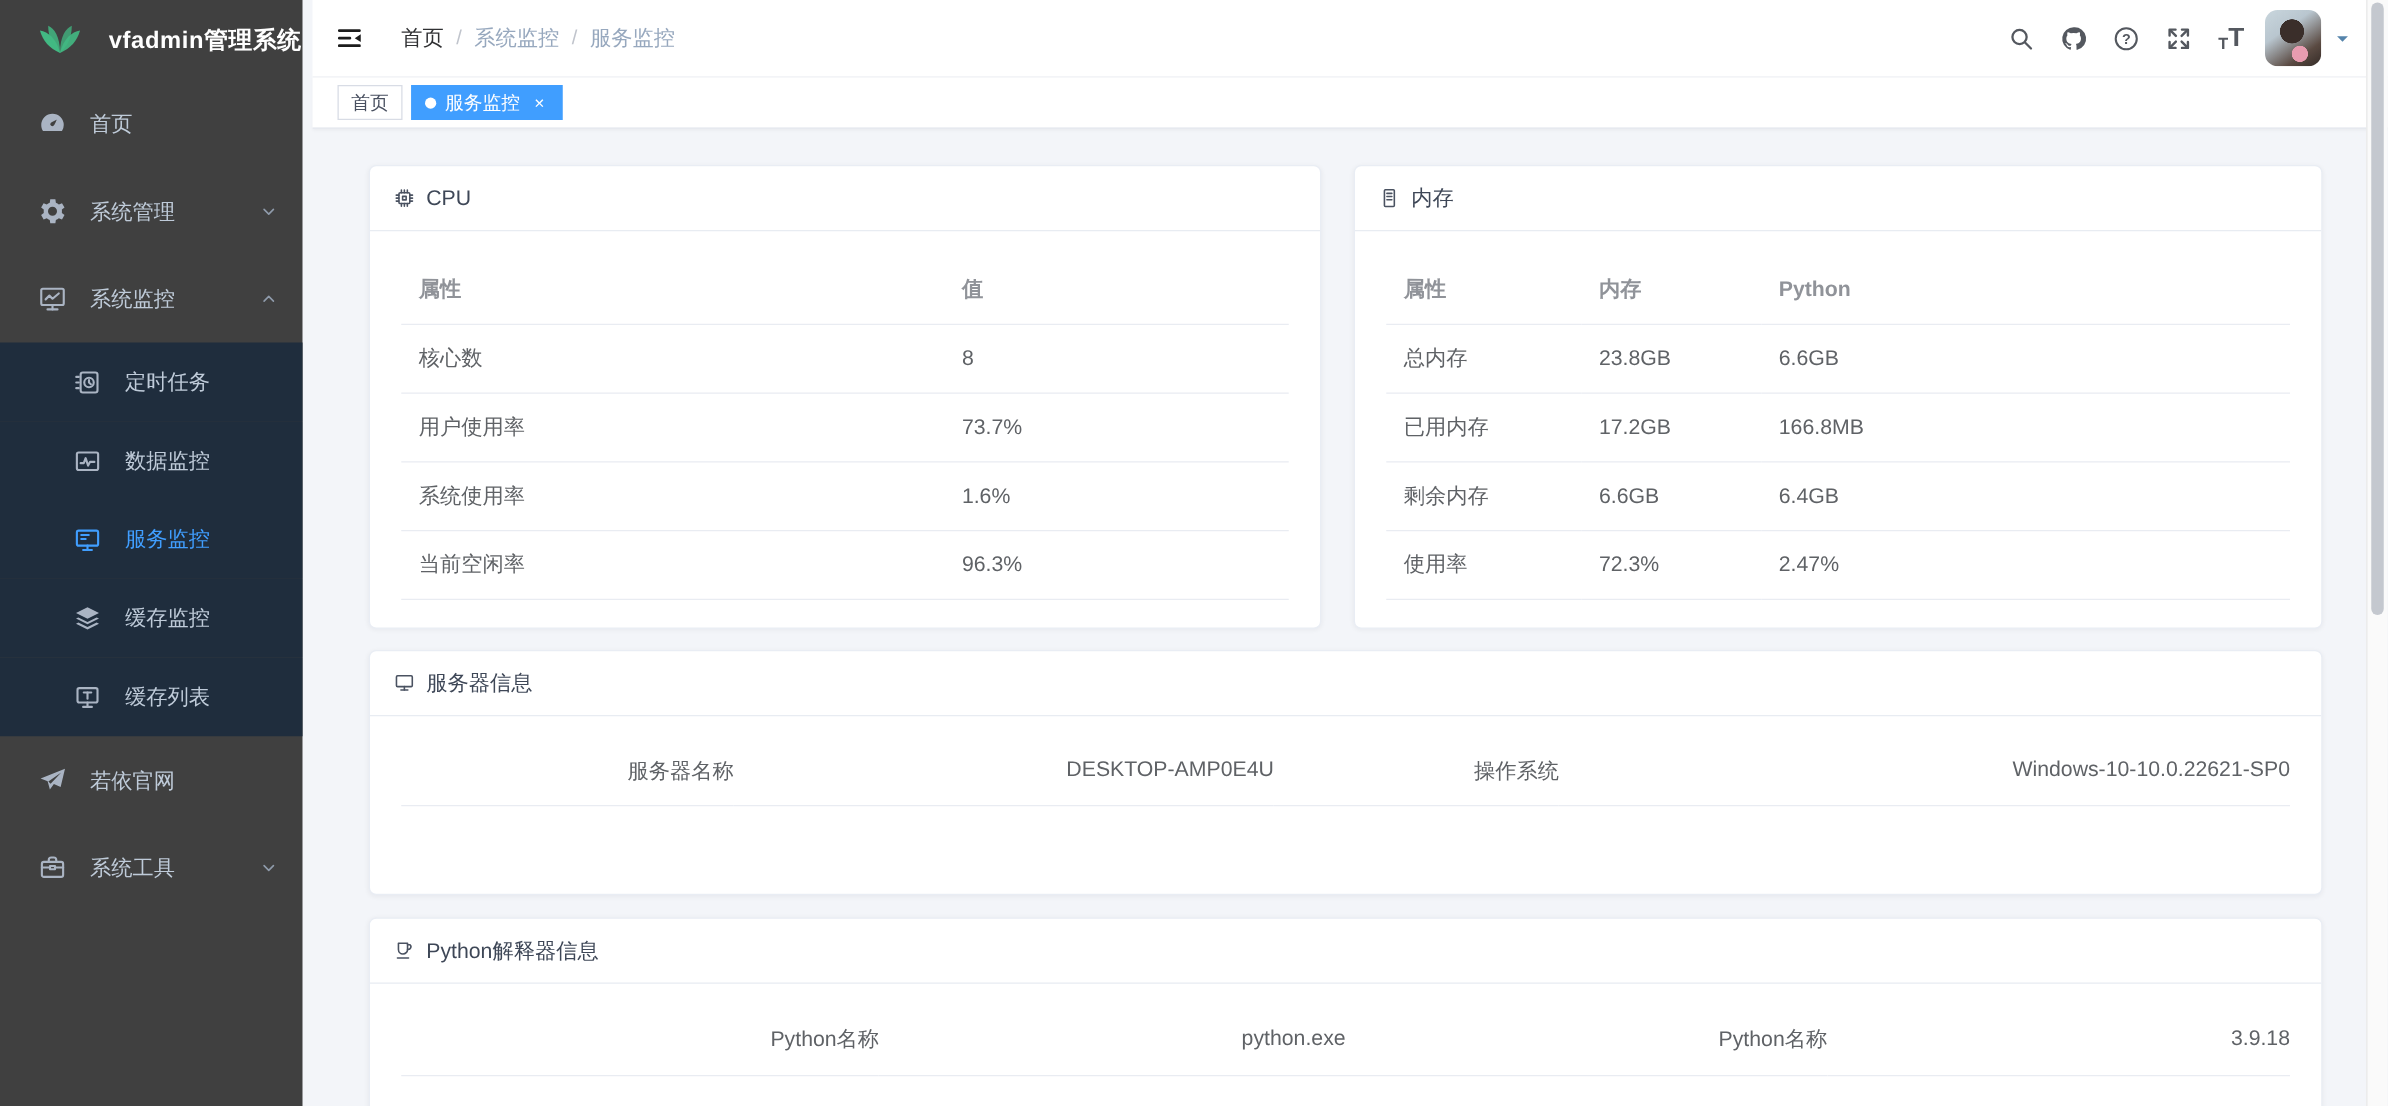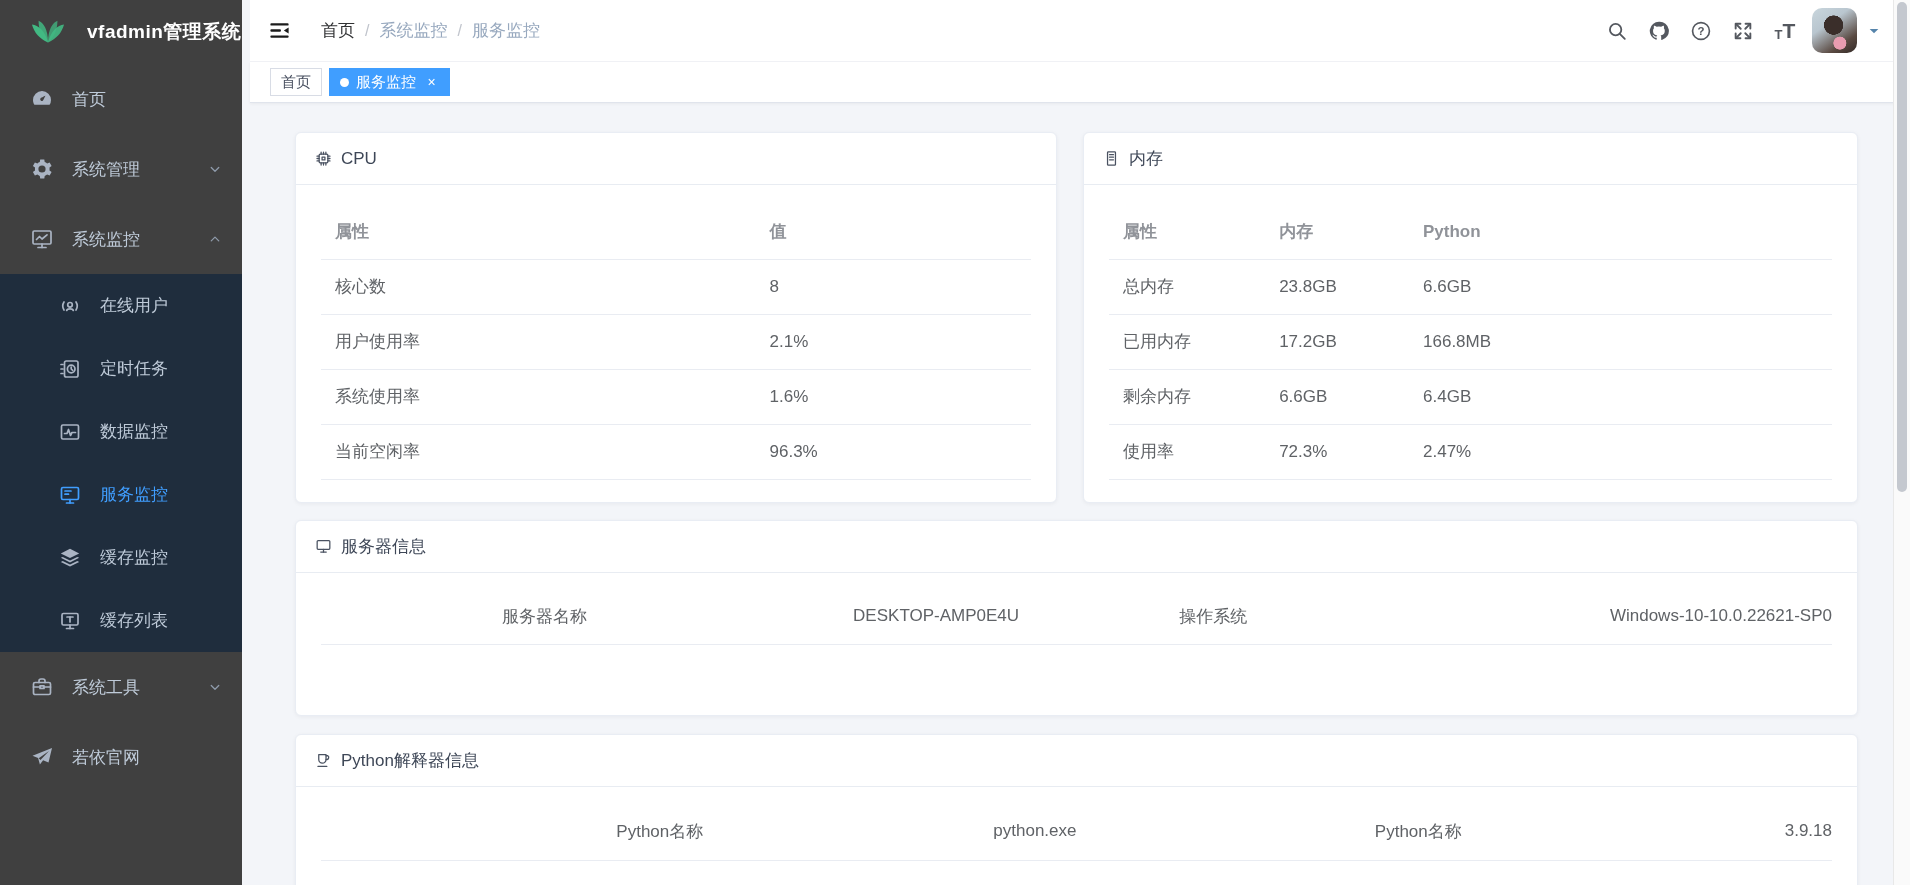--- a/index.html
+++ b/index.html
@@ -126,31 +126,20 @@
           </svg>
         </span>
         <span class="mi-label">系统监控</span>
         <span class="mi-chevron"><svg viewBox="0 0 24 24" fill="none" stroke="currentColor" stroke-width="1.7" stroke-linecap="round" stroke-linejoin="round">
             <polyline points="7,14.5 12,9.5 17,14.5"></polyline>
           </svg></span>
       </div>
       <div class="menu-item sub">
         <span class="mi-icon">
           <svg viewBox="0 0 24 24" fill="none" stroke="currentColor" stroke-width="1.7" stroke-linecap="round" stroke-linejoin="round">
-            <circle cx="12" cy="10.8" r="2.3"></circle>
-            <path d="M8.7 16.5c.6-2.2 6-2.2 6.6 0"></path>
-            <path d="M6 8a7.5 7.5 0 0 0 0 8"></path>
-            <path d="M18 8a7.5 7.5 0 0 1 0 8"></path>
-          </svg>
-        </span>
-        <span class="mi-label">在线用户</span>
-      </div>
-      <div class="menu-item sub">
-        <span class="mi-icon">
-          <svg viewBox="0 0 24 24" fill="none" stroke="currentColor" stroke-width="1.7" stroke-linecap="round" stroke-linejoin="round">
             <rect x="6.5" y="4" width="13.5" height="16" rx="1.8"></rect>
             <circle cx="13.2" cy="12" r="3.8"></circle>
             <path d="M13.2 10v2l1.5 1.4"></path>
             <line x1="3" y1="7.5" x2="5" y2="7.5"></line>
             <line x1="3" y1="12" x2="5" y2="12"></line>
             <line x1="3" y1="16.5" x2="5" y2="16.5"></line>
           </svg>
         </span>
         <span class="mi-label">定时任务</span>
       </div>
@@ -192,39 +181,39 @@
             <line x1="9" y1="8" x2="15" y2="8"></line>
             <line x1="12" y1="8" x2="12" y2="13"></line>
             <line x1="12" y1="16" x2="12" y2="19.5"></line>
             <line x1="8.5" y1="19.5" x2="15.5" y2="19.5"></line>
           </svg>
         </span>
         <span class="mi-label">缓存列表</span>
       </div>
       <div class="menu-item">
         <span class="mi-icon">
+          <svg viewBox="0 0 24 24" fill="currentColor">
+            <path d="M22 3L2.5 10.8l5.6 2.2 1.8 6.5 3.2-4.3 5.4 2.3zM8.7 13.2L19 6l-8.5 8.9z"></path>
+          </svg>
+        </span>
+        <span class="mi-label">若依官网</span>
+      </div>
+      <div class="menu-item">
+        <span class="mi-icon">
           <svg viewBox="0 0 24 24" fill="none" stroke="currentColor" stroke-width="1.7" stroke-linecap="round" stroke-linejoin="round">
             <rect x="3.5" y="7.5" width="17" height="12" rx="1.6"></rect>
             <path d="M9 7.5V6a2 2 0 0 1 2-2h2a2 2 0 0 1 2 2v1.5"></path>
             <path d="M3.5 12h6.5M14 12h6.5"></path>
             <rect x="10" y="10.8" width="4" height="2.6"></rect>
           </svg>
         </span>
         <span class="mi-label">系统工具</span>
         <span class="mi-chevron"><svg viewBox="0 0 24 24" fill="none" stroke="currentColor" stroke-width="1.7" stroke-linecap="round" stroke-linejoin="round">
             <polyline points="7,10 12,15 17,10"></polyline>
           </svg></span>
-      </div>
-      <div class="menu-item">
-        <span class="mi-icon">
-          <svg viewBox="0 0 24 24" fill="currentColor">
-            <path d="M22 3L2.5 10.8l5.6 2.2 1.8 6.5 3.2-4.3 5.4 2.3zM8.7 13.2L19 6l-8.5 8.9z"></path>
-          </svg>
-        </span>
-        <span class="mi-label">若依官网</span>
       </div>
     </nav>
 </aside>
 
 <div class="main">
 
   <header class="navbar">
     <span class="hamburger">
         <svg viewBox="0 0 24 24" fill="currentColor">
           <rect x="2.5" y="4.5" width="19" height="2.4" rx="1"></rect>
@@ -317,21 +306,21 @@
                   <th>值</th>
                 </tr>
               </thead>
               <tbody>
                 <tr>
                   <td>核心数</td>
                   <td>8</td>
                 </tr>
                 <tr>
                   <td>用户使用率</td>
-                  <td>2.1%</td>
+                  <td>73.7%</td>
                 </tr>
                 <tr>
                   <td>系统使用率</td>
                   <td>1.6%</td>
                 </tr>
                 <tr>
                   <td>当前空闲率</td>
                   <td>96.3%</td>
                 </tr>
               </tbody>

